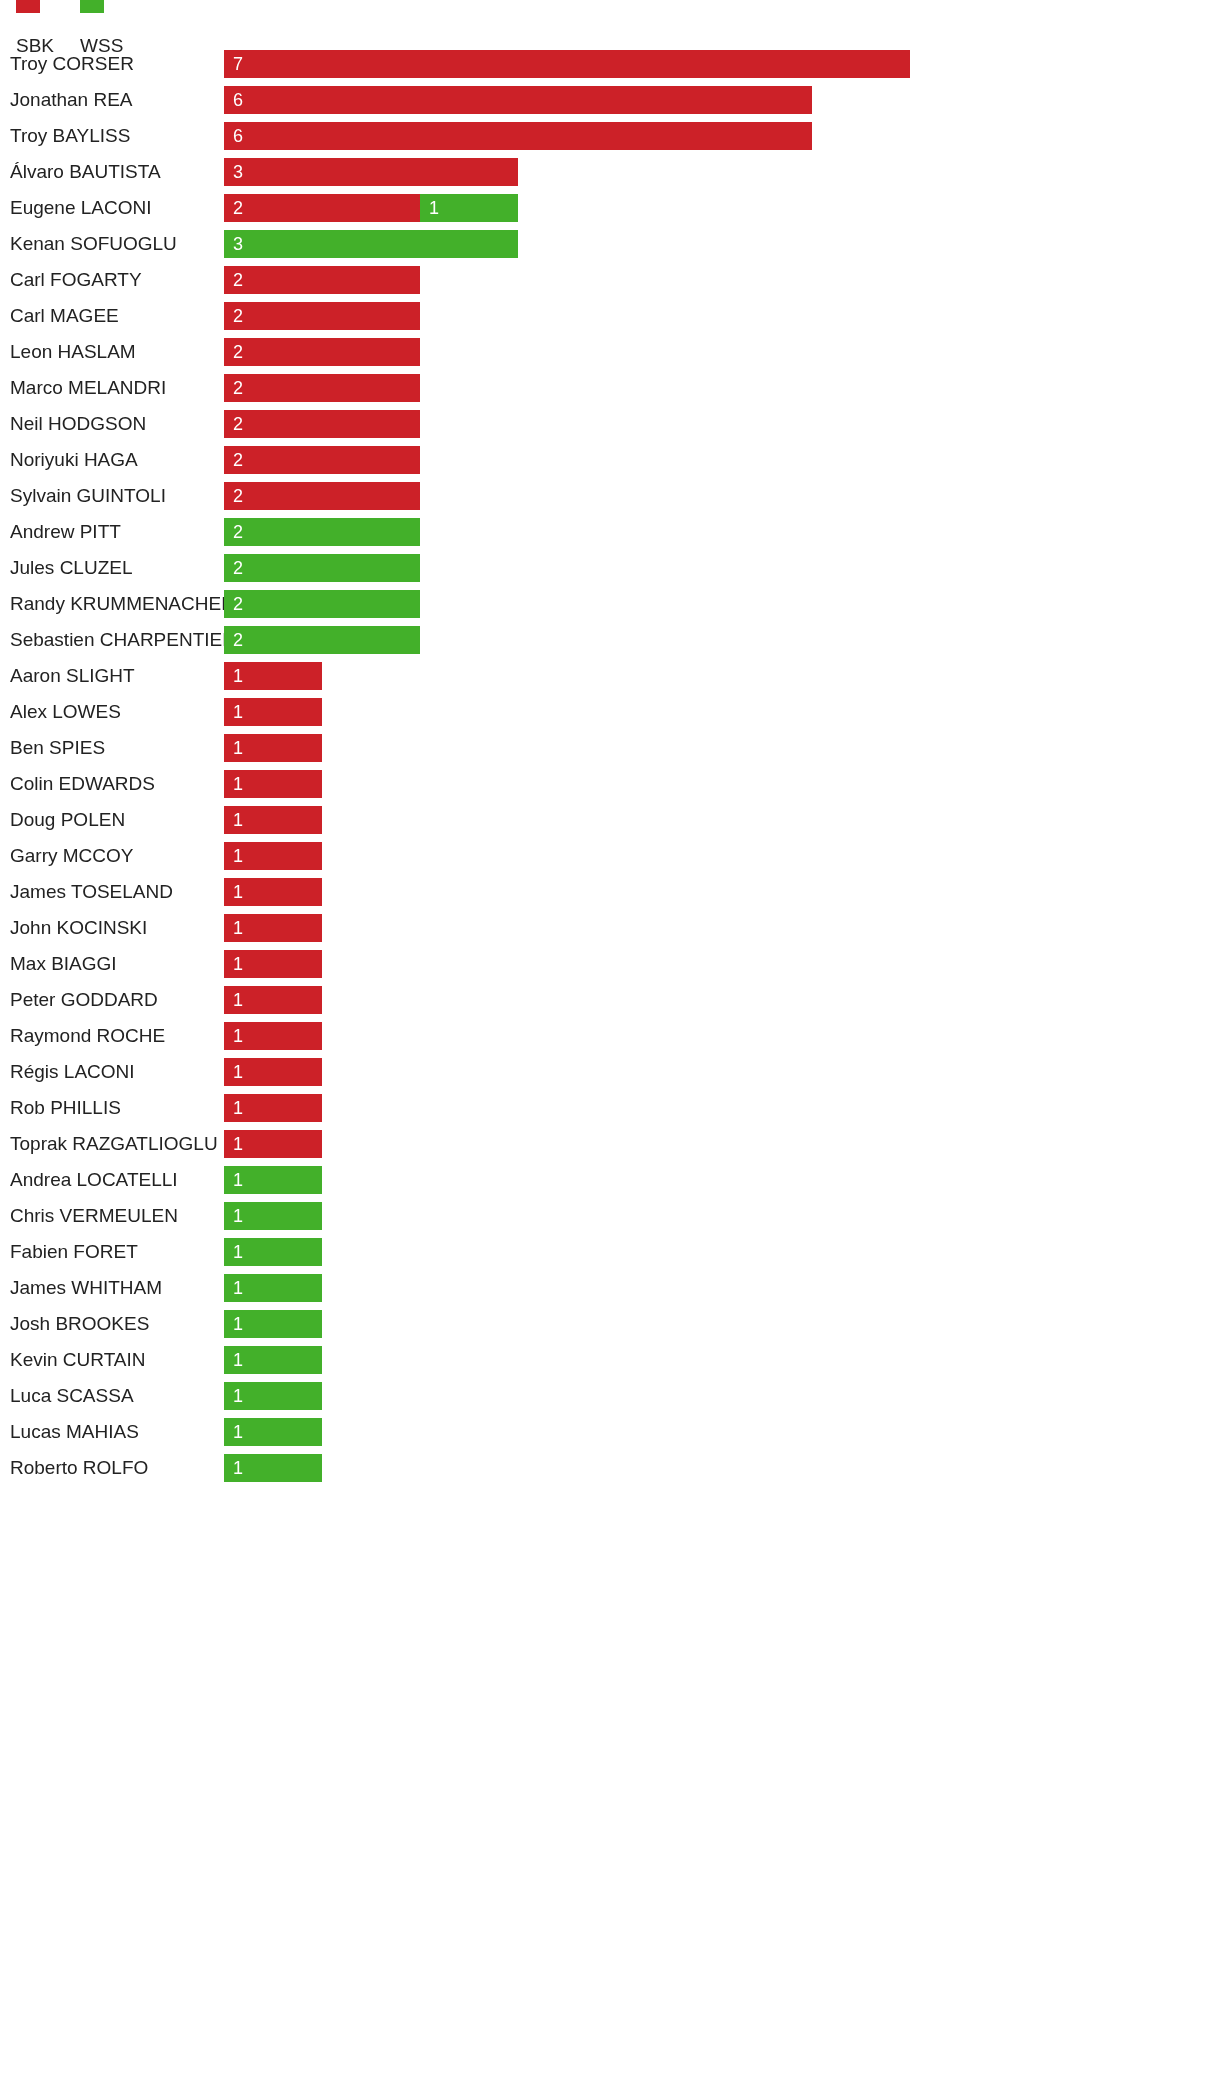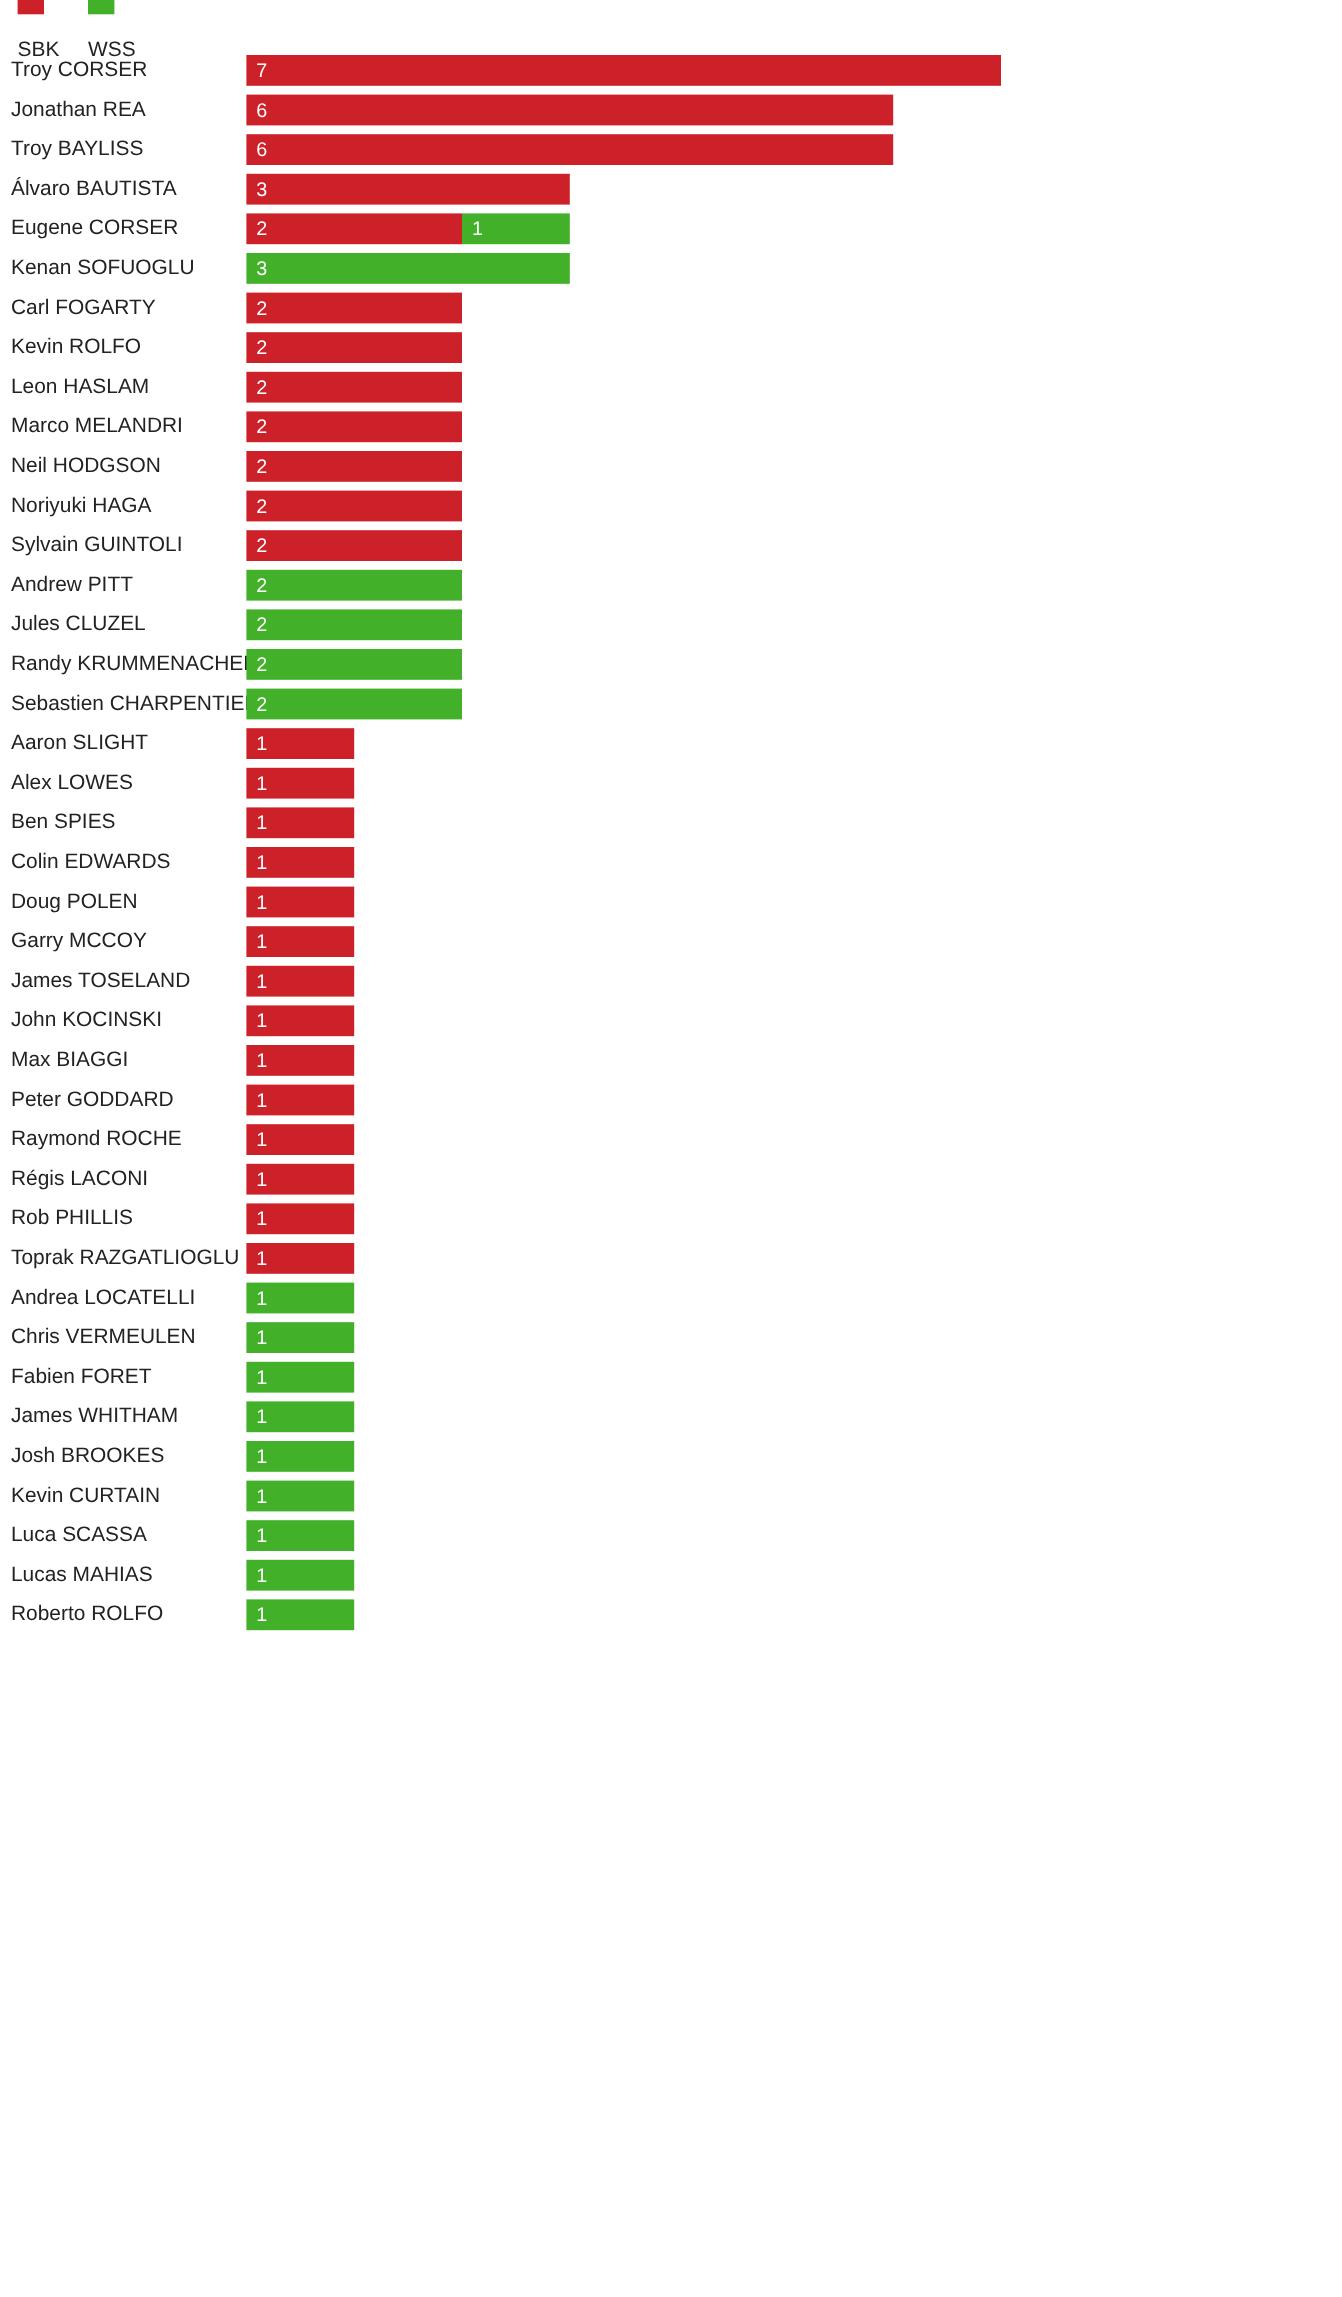--- a/index.html
+++ b/index.html
@@ -143,21 +143,21 @@
       </div>
       <div class="row">
         <div class="row-label">Álvaro BAUTISTA</div>
         <div class="bar-track">
           <div class="bar-seg" style="background: rgb(204, 33, 40); width: 294px;">
             <span class="bar-value">3</span>
           </div>
         </div>
       </div>
       <div class="row">
-        <div class="row-label">Eugene CORSER</div>
+        <div class="row-label">Eugene LACONI</div>
         <div class="bar-track">
           <div class="bar-seg" style="background: rgb(204, 33, 40); width: 196px;">
             <span class="bar-value">2</span>
           </div>
           <div class="bar-seg" style="background: rgb(67, 176, 42); width: 98px;">
             <span class="bar-value">1</span>
           </div>
         </div>
       </div>
       <div class="row">
@@ -170,21 +170,21 @@
       </div>
       <div class="row">
         <div class="row-label">Carl FOGARTY</div>
         <div class="bar-track">
           <div class="bar-seg" style="background: rgb(204, 33, 40); width: 196px;">
             <span class="bar-value">2</span>
           </div>
         </div>
       </div>
       <div class="row">
-        <div class="row-label">Kevin ROLFO</div>
+        <div class="row-label">Carl MAGEE</div>
         <div class="bar-track">
           <div class="bar-seg" style="background: rgb(204, 33, 40); width: 196px;">
             <span class="bar-value">2</span>
           </div>
         </div>
       </div>
       <div class="row">
         <div class="row-label">Leon HASLAM</div>
         <div class="bar-track">
           <div class="bar-seg" style="background: rgb(204, 33, 40); width: 196px;">

